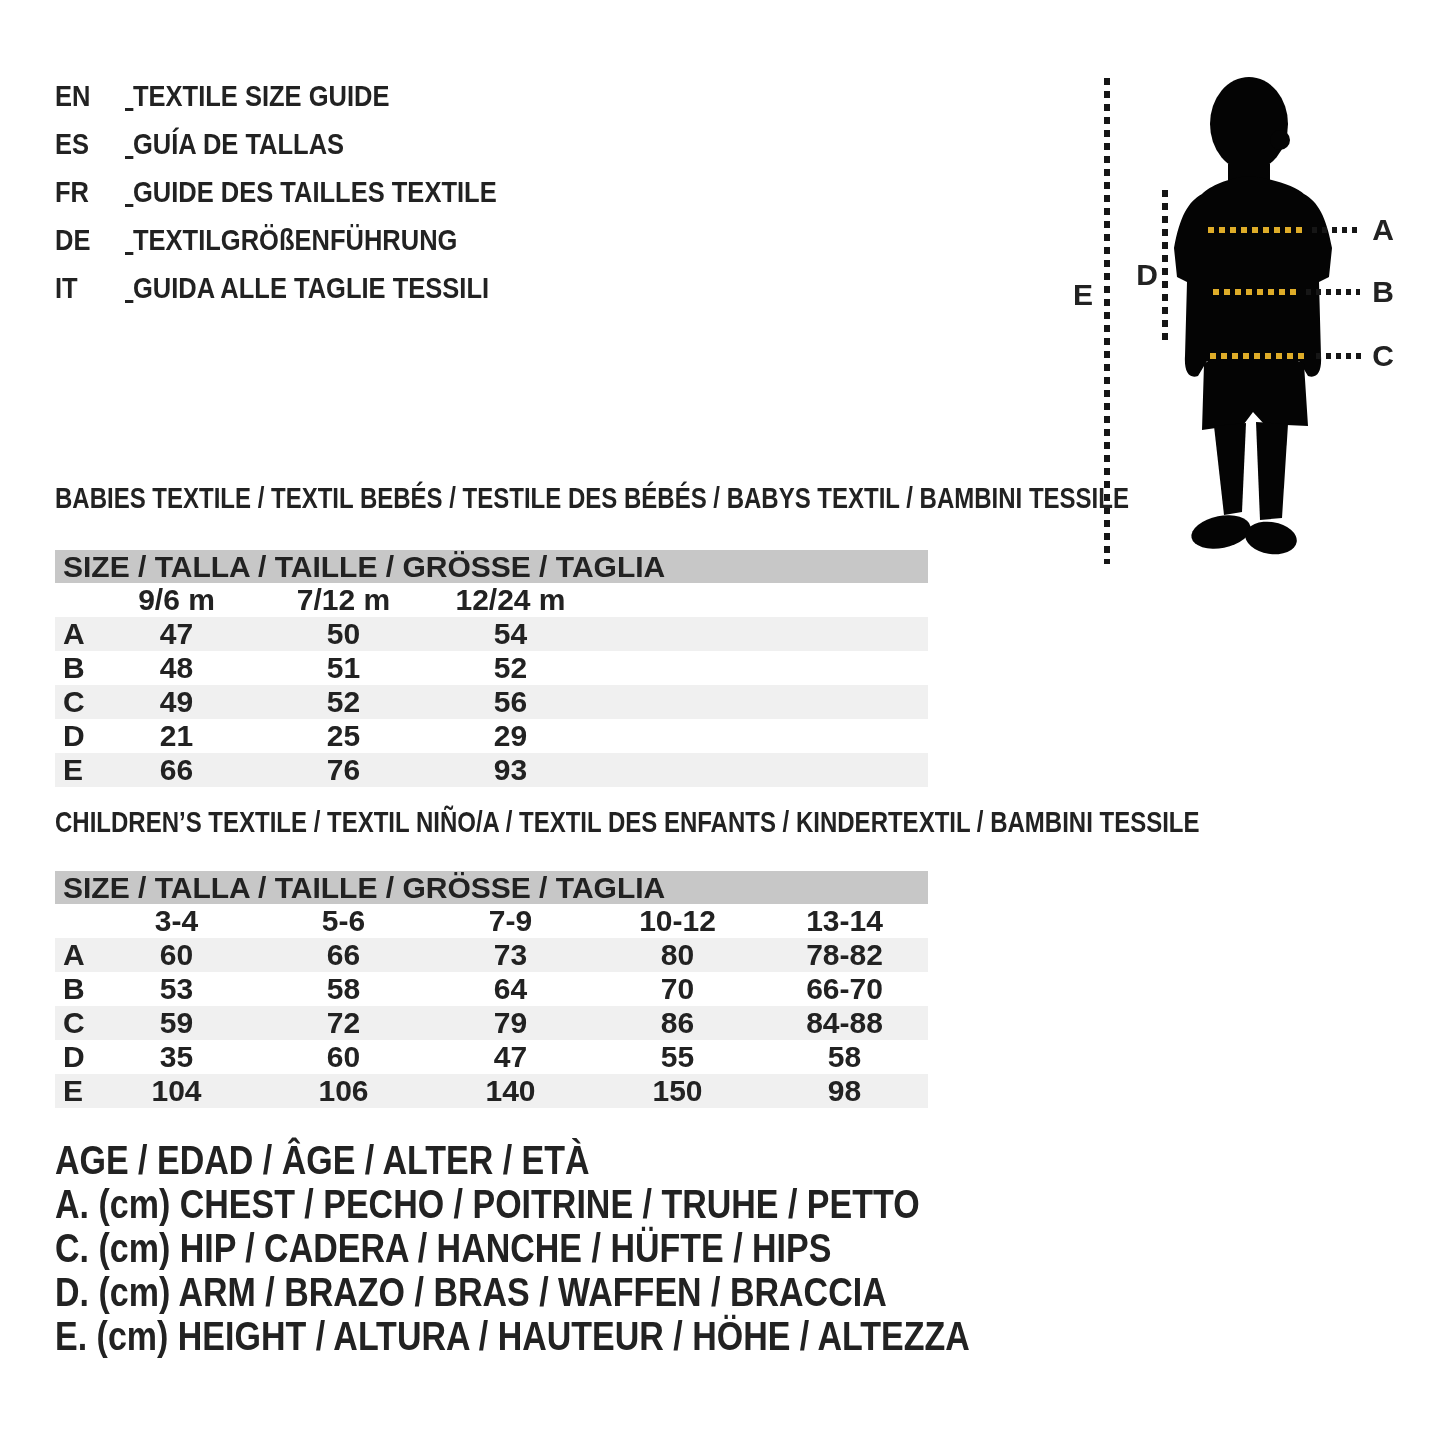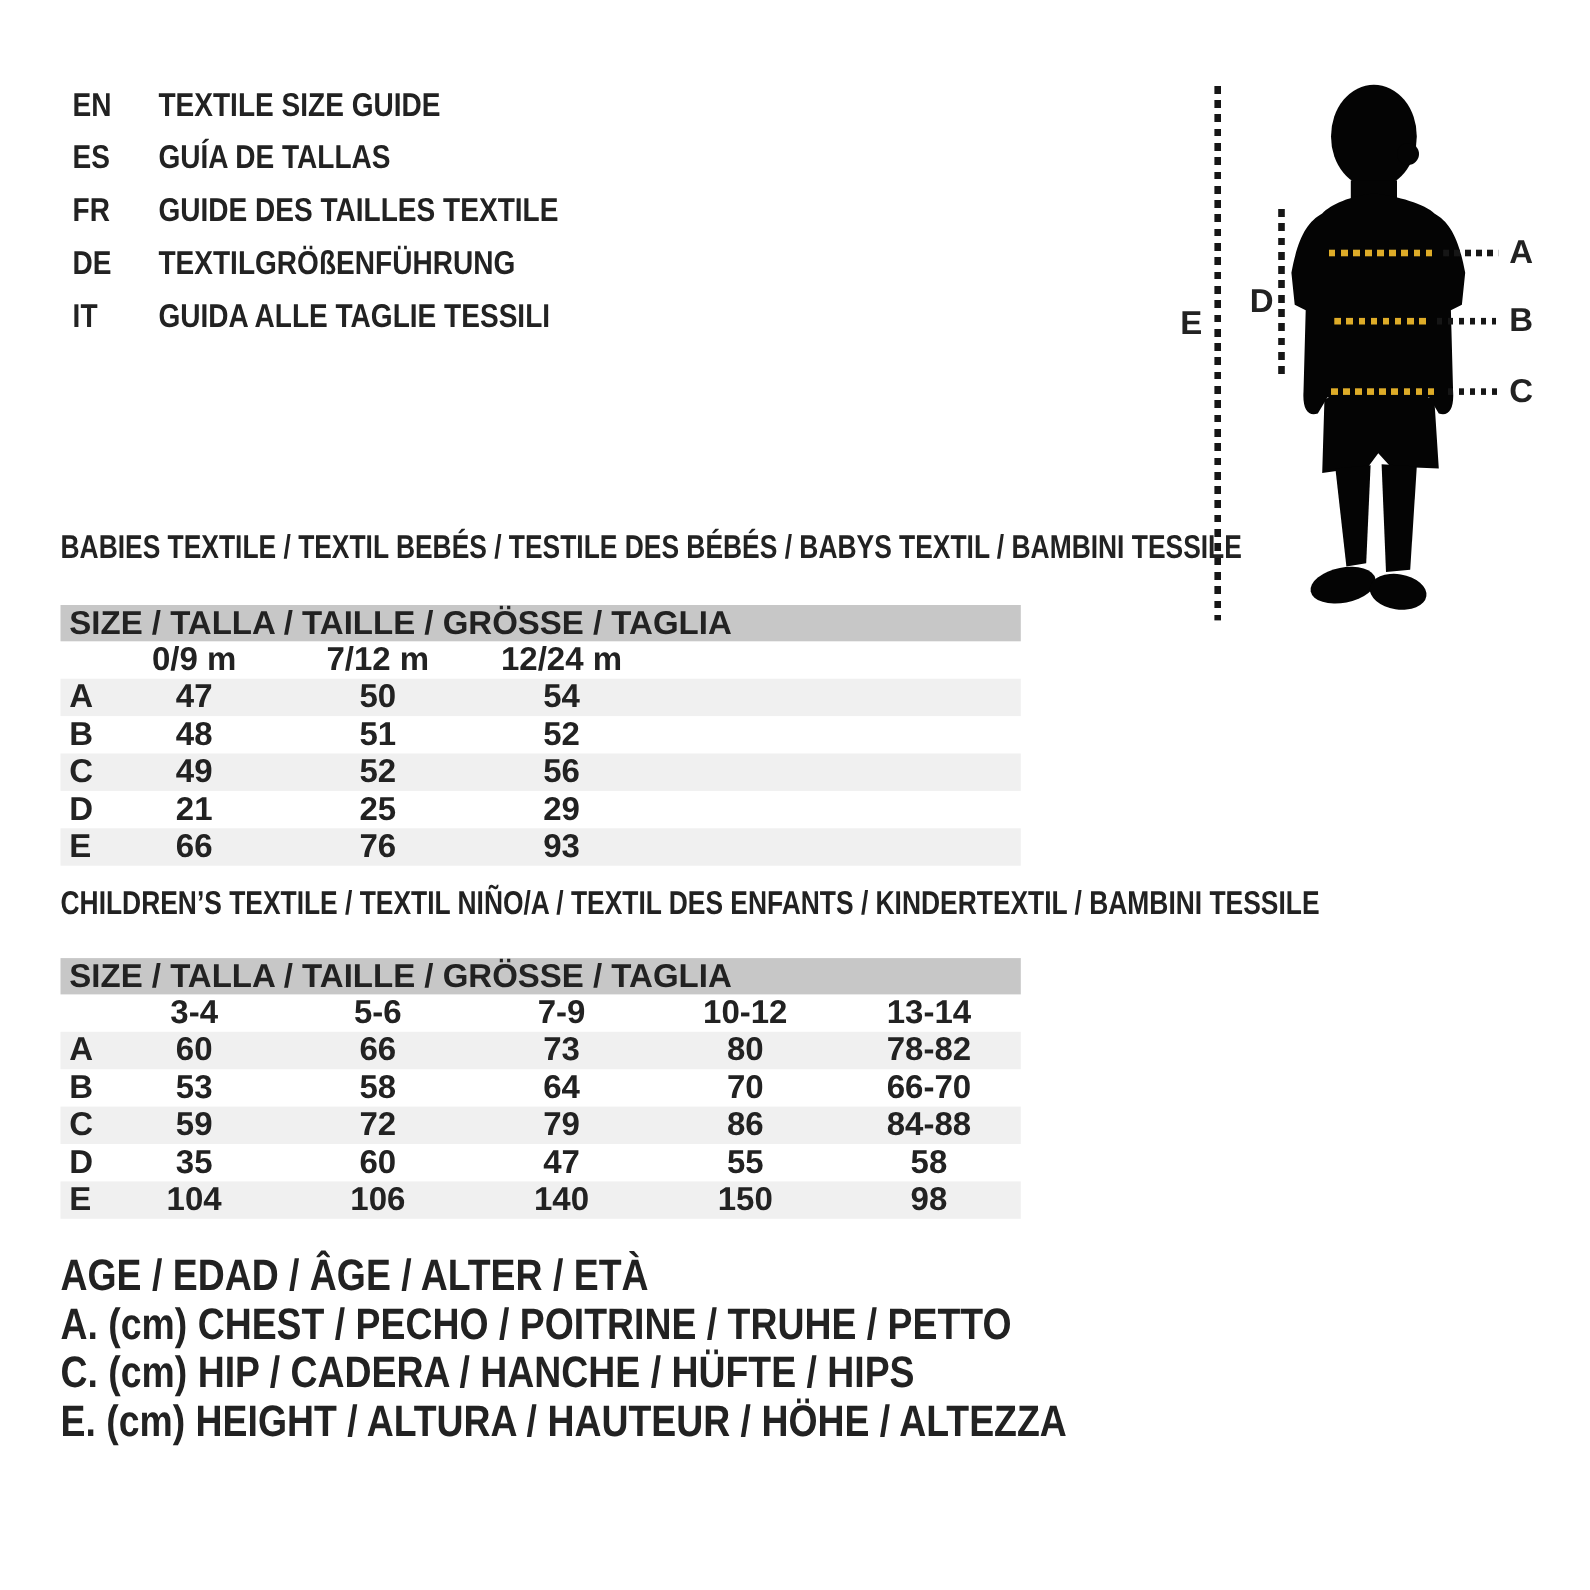--- a/index.html
+++ b/index.html
@@ -8,21 +8,21 @@
   }
   html,body{margin:0;padding:0;background:#ffffff;}
   #canvas{
     position:relative; width:1445px; height:1445px; overflow:hidden; background:#ffffff;
     font-family:"Liberation Sans", sans-serif; font-weight:700; color:var(--ink);
   }
   
   .sq85{display:inline-block;white-space:nowrap;transform:scaleX(.85);transform-origin:0 50%;}
   .sq80{display:inline-block;white-space:nowrap;transform:scaleX(.80);transform-origin:0 50%;}
   
-  .lang-list{position:absolute;left:66px;top:72px;}
+  .lang-list{position:absolute;left:55px;top:72px;text-decoration:underline;}
   .lang-row{height:48px;line-height:48px;font-size:30px;}
   .lang-code{display:inline-block;width:70px;}
   
   .figure{position:absolute;left:1050px;top:60px;width:395px;height:520px;}
   .silhouette{position:absolute;left:108px;top:14px;width:190px;height:494px;}
   .silhouette *{fill:var(--sil);}
   .vdash{position:absolute;width:6px;background-image:repeating-linear-gradient(180deg,var(--dash) 0 7px,transparent 7px 13px);}
   .seg{position:absolute;height:6px;}
   .seg.accent{background-image:repeating-linear-gradient(90deg,var(--accent) 0 6px,transparent 6px 11px);}
   .seg.ink{background-image:repeating-linear-gradient(90deg,var(--dash) 0 5px,transparent 5px 10px);}
@@ -101,21 +101,21 @@
   <div class="sec-heading" style="top:482px;">
     <span class="sq80">BABIES TEXTILE / TEXTIL BEBÉS / TESTILE DES BÉBÉS / BABYS TEXTIL / BAMBINI TESSILE</span>
   </div>
   <div class="table-block" style="top:531px;">
     <div class="size-bar">
       <span>SIZE / TALLA / TAILLE / GRÖSSE / TAGLIA</span>
     </div>
     <div>
         <div class="trow">
           <div class="cell letter"></div>
-          <div class="cell">0/9 m</div>
+          <div class="cell">9/6 m</div>
           <div class="cell">7/12 m</div>
           <div class="cell">12/24 m</div>
           <div class="cell"></div>
           <div class="cell"></div>
         </div>
         <div class="trow stripe">
           <div class="cell letter">A</div>
           <div class="cell">47</div>
           <div class="cell">50</div>
           <div class="cell">54</div>
@@ -213,16 +213,17 @@
           <div class="cell">150</div>
           <div class="cell">98</div>
         </div>
       </div>
   </div>
 
   <div class="legend">
     <div class="legend-line"><span class="sq85">AGE / EDAD / ÂGE / ALTER / ETÀ</span></div>
     <div class="legend-line"><span class="sq85">A. (cm) CHEST / PECHO / POITRINE / TRUHE / PETTO</span></div>
     <div class="legend-line"><span class="sq85">C. (cm) HIP / CADERA / HANCHE / HÜFTE / HIPS</span></div>
+    <div class="legend-line"><span class="sq85">D. (cm) ARM / BRAZO / BRAS / WAFFEN / BRACCIA</span></div>
     <div class="legend-line"><span class="sq85">E. (cm) HEIGHT / ALTURA / HAUTEUR / HÖHE / ALTEZZA</span></div>
   </div>
 
 </div>
 
 </body></html>

